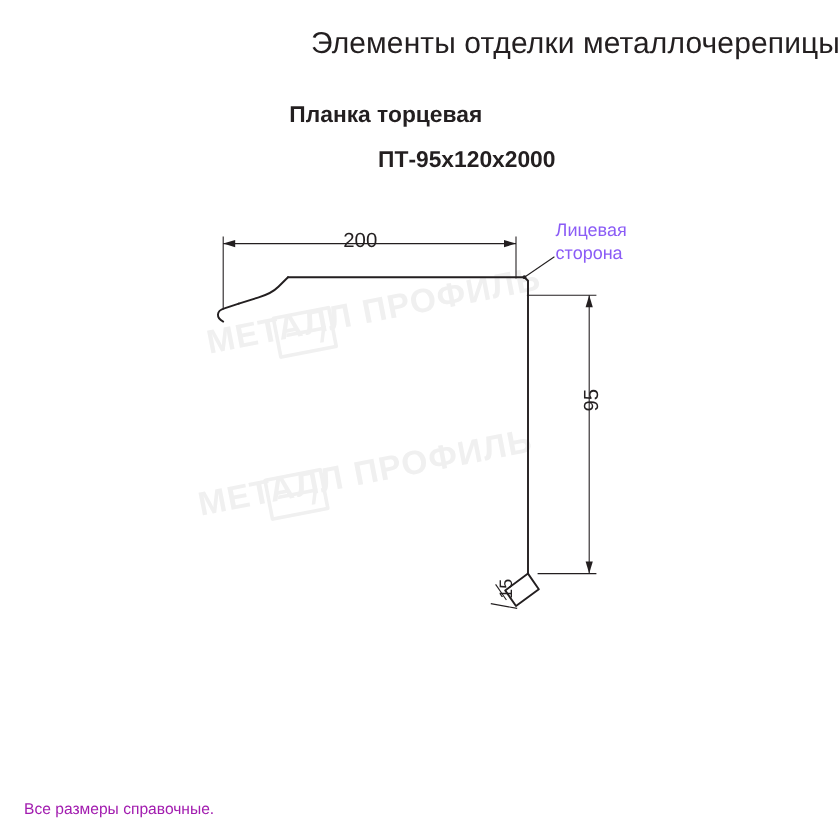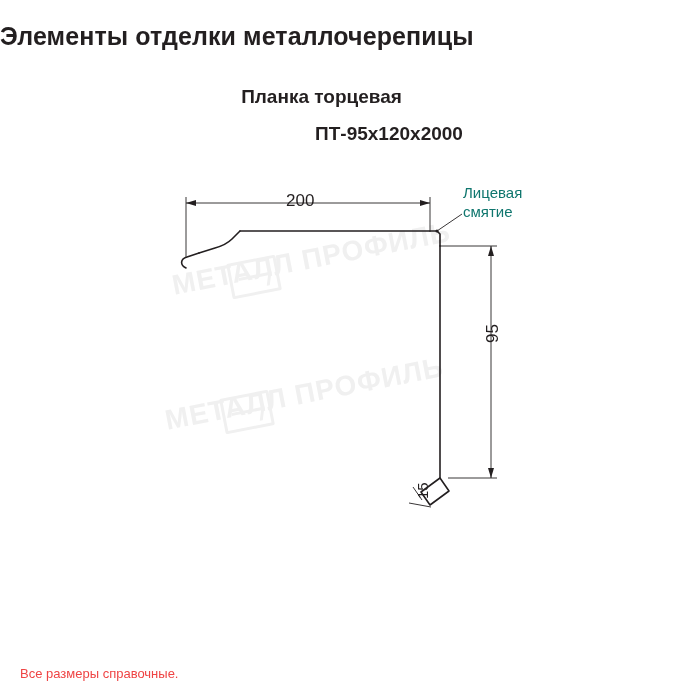--- a/index.html
+++ b/index.html
@@ -18,23 +18,23 @@
   .page {
     position: relative;
     width: 700px;
     height: 700px;
   }
   .title {
     position: absolute;
     top: 22px;
     left: 0;
     width: 700px;
-    text-align: left;
+    text-align: right;
     font-size: 25px;
-    font-weight: bold;
+    font-weight: normal;
     letter-spacing: 0.1px;
   }
   .subtitle {
     position: absolute;
     top: 86px;
     left: 0;
     width: 643px;
     text-align: center;
     font-size: 19px;
     font-weight: bold;
@@ -113,29 +113,29 @@
     transform: rotate(-90deg);
     transform-origin: left top;
     font-size: 15px;
   }
   .lbl-face {
     position: absolute;
     top: 183px;
     left: 463px;
     font-size: 15px;
     line-height: 19px;
-    color: #0f766e;
+    color: #8b5cf6;
   }
   .footnotes {
     position: absolute;
     left: 20px;
     bottom: 17px;
     font-size: 13px;
     line-height: 19px;
-    color: #ef4444;
+    color: #a21caf;
   }
   .footnote-line { display: block; }
 </style>
 </head>
 <body>
 
 <div class="page">
 
   <div class="title">Элементы отделки металлочерепицы</div>
   <div class="subtitle">Планка торцевая</div>
@@ -189,20 +189,20 @@
       <circle cx="437" cy="231" r="1.6" fill="#231f20" stroke="none"></circle>
     </g>
   </svg>
 
   <div class="dim-label lbl-120">200</div>
   <div class="dim-label lbl-95">95</div>
   <div class="dim-label lbl-15">15</div>
 
   <div class="lbl-face">
     <span>Лицевая</span><br>
-    <span>смятие</span>
+    <span>сторона</span>
   </div>
 
   <div class="footnotes">
     <span class="footnote-line">Все размеры справочные.</span>
   </div>
 
 </div>
 
 </body></html>

